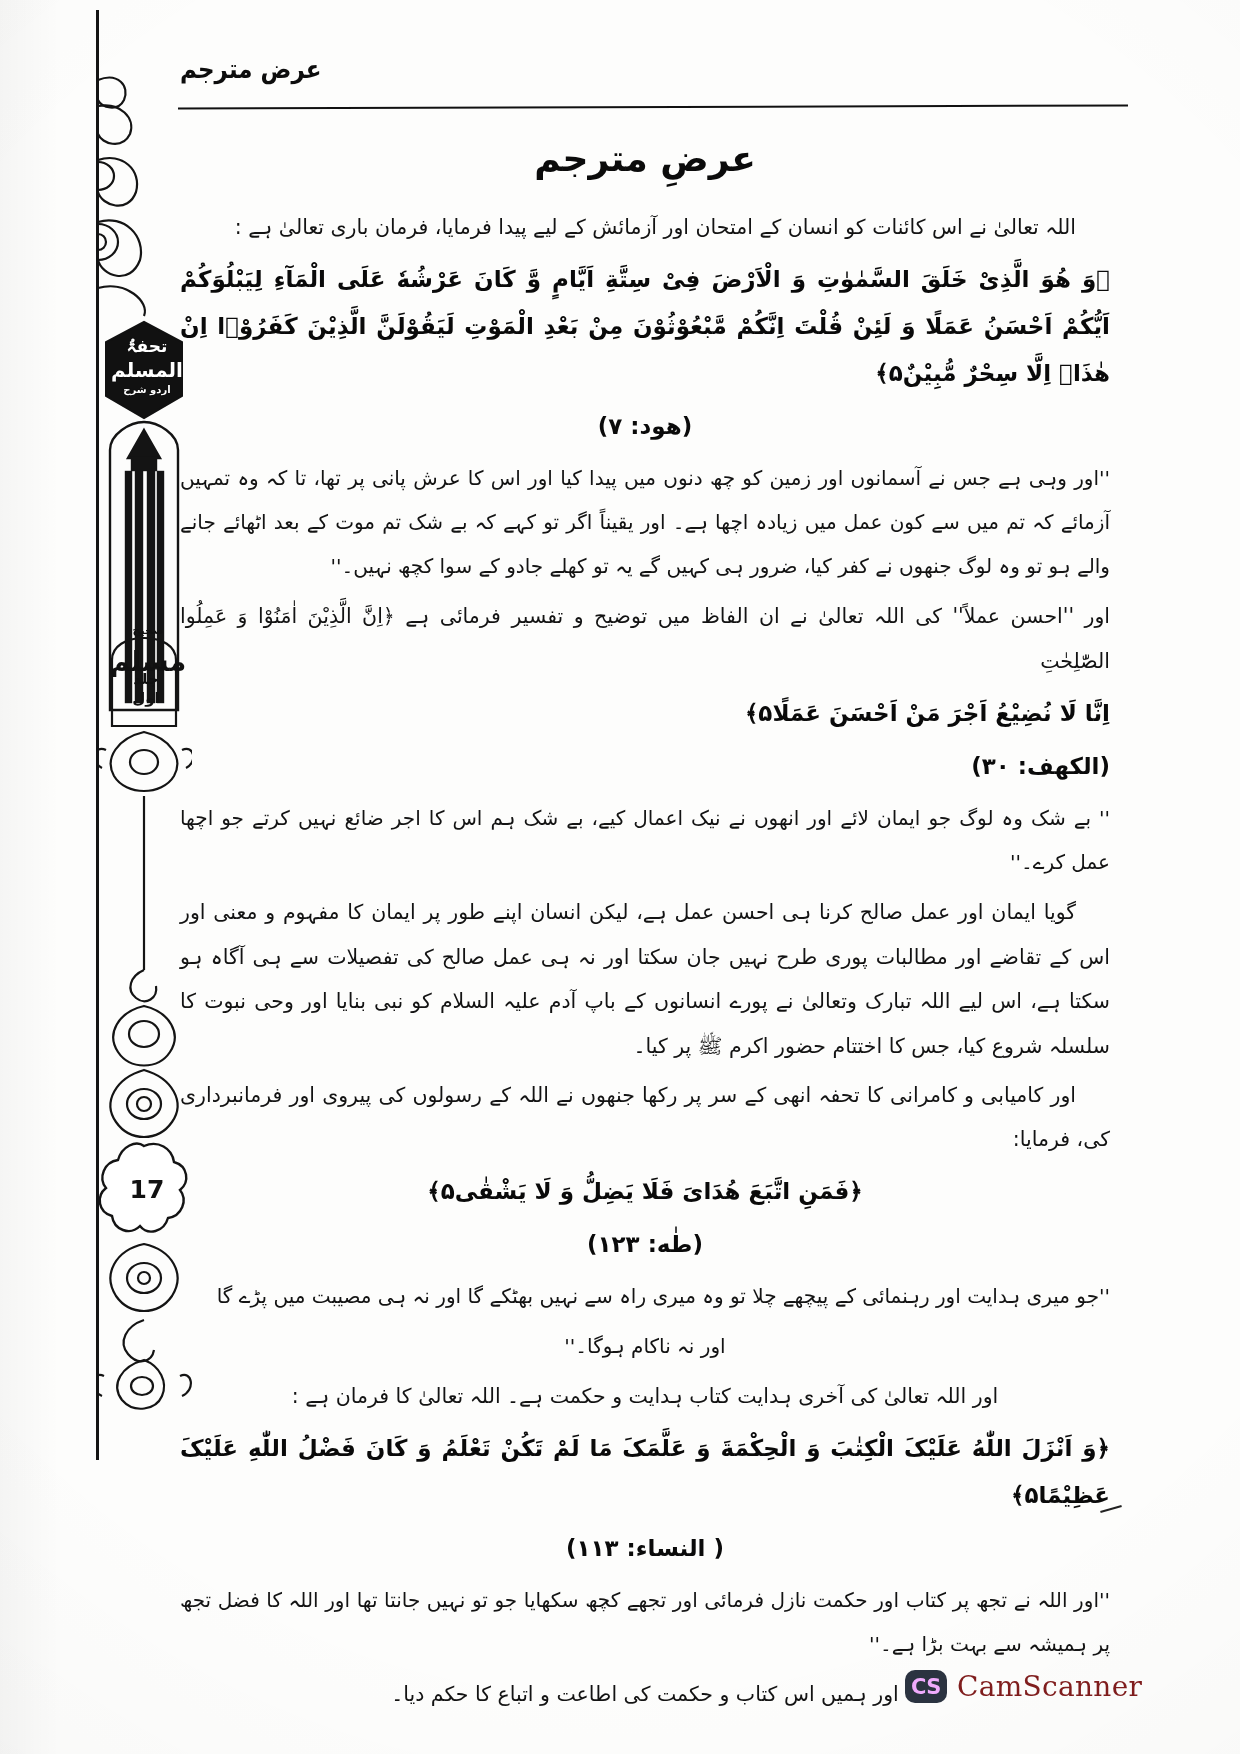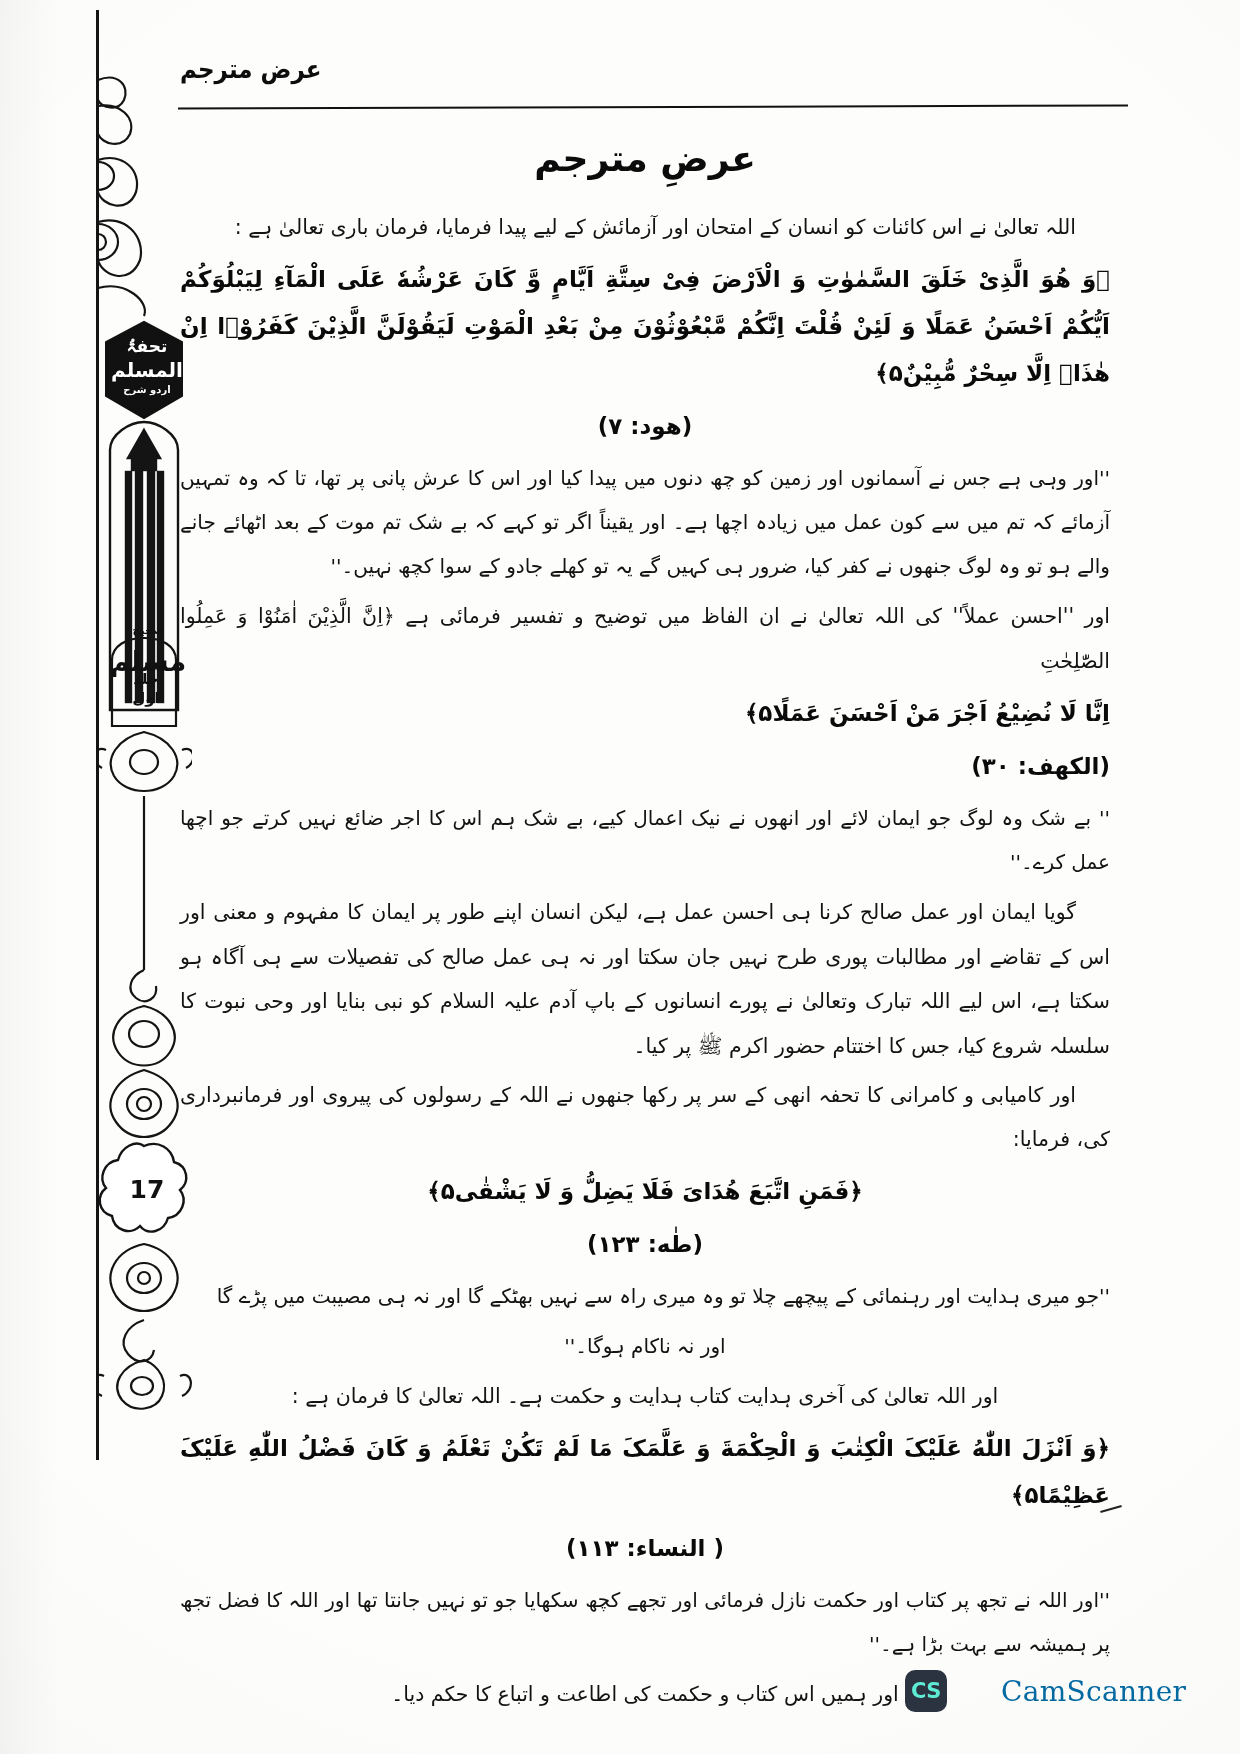--- a/index.html
+++ b/index.html
@@ -217,38 +217,37 @@
     position: absolute;
     left: 905px;
     top: 1670px;
     display: flex;
     align-items: center;
     gap: 10px;
     z-index: 50;
   }
   .cs-badge {
     width: 42px;
-    height: 42px;
+    height: 33px;
     border-radius: 10px;
     background: #2b3340;
-    color: #5eead4;
+    color: #f0abfc;
     font-family: "DejaVu Sans", sans-serif;
     font-size: 21px;
     font-weight: bold;
     display: flex;
     align-items: center;
     justify-content: center;
     letter-spacing: -0.5px;
   }
   .cs-word {
     font-family: "DejaVu Serif", serif;
     font-size: 28px;
-    color: #0369a1;
+    color: #7f1d1d;
     letter-spacing: 0.3px;
-    margin-left: 44px;
   }
 
   .bottom-tick {
     position: absolute;
     right: 118px;
     top: 1508px;
     width: 22px;
     height: 0;
     border-top: 2px solid #222;
     transform: rotate(-16deg);

